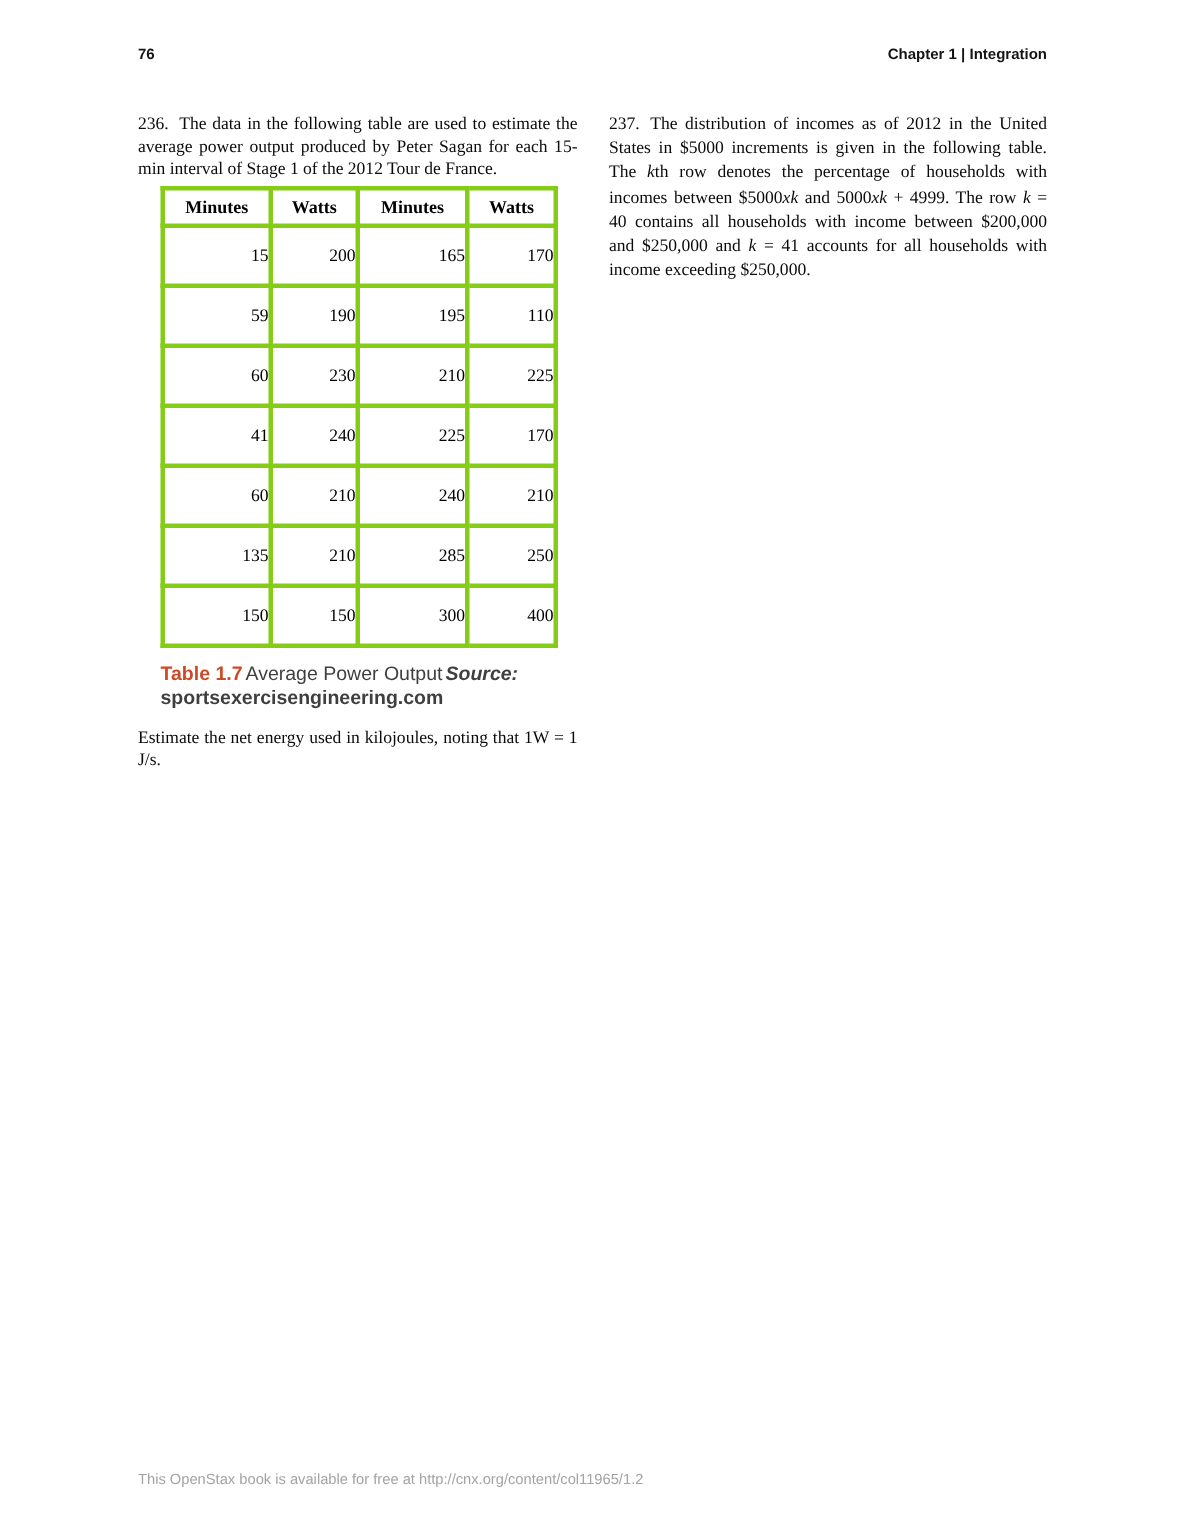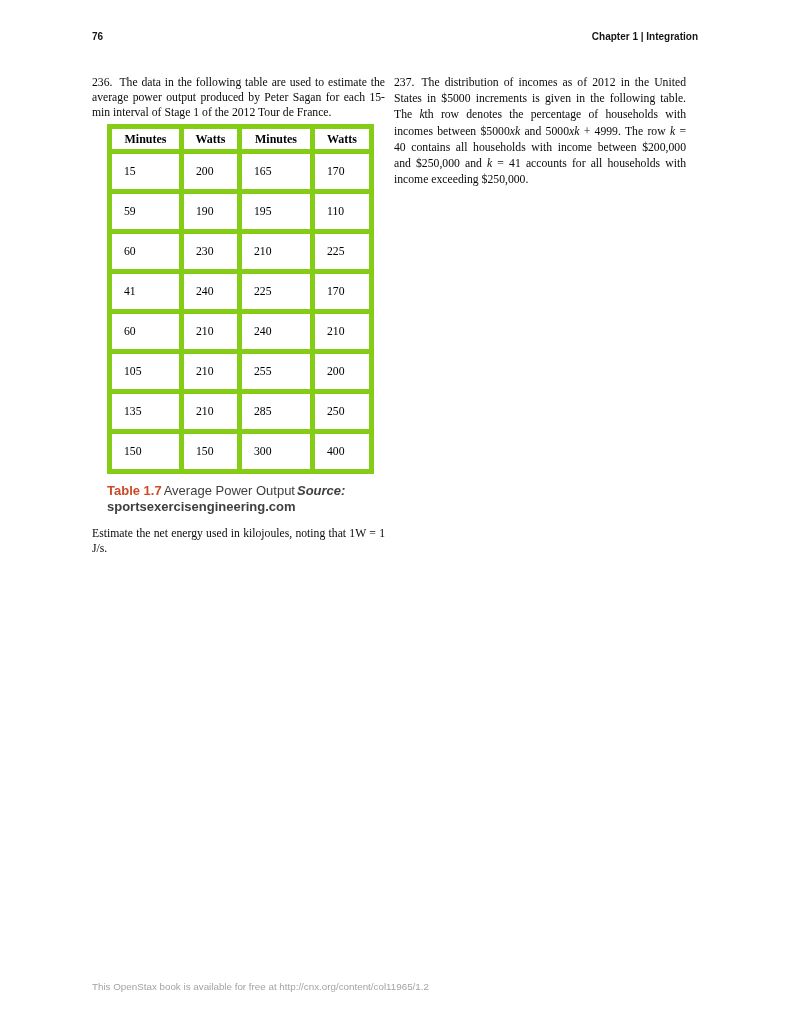--- a/index.html
+++ b/index.html
@@ -10,44 +10,44 @@
     font-family: "Liberation Serif", serif; overflow: hidden;
   }
   .page-header {
     position: absolute; top: 31px; left: 92px; width: 606px;
     display: flex; justify-content: space-between; align-items: baseline;
     font-family: "Liberation Sans", sans-serif;
     font-size: 10px; font-weight: 700; color: #151515;
   }
   .content {
     position: absolute; top: 75px; left: 92px; width: 606px;
-    display: flex; gap: 9px;
+    display: flex; gap: 21px;
   }
   .col-left  { width: 293px; }
   .col-right { width: 292px; }
   .body-text {
     font-size: 11.7px; line-height: 15px; text-align: justify; color: #0a0a0a;
   }
   .col-right .body-text { line-height: 16.2px; }
   .prob-num { margin-right: 7px; }
   .it { font-style: italic; }
 
   .data-table {
     border-collapse: collapse; table-layout: fixed;
     margin: 4px 0 0 15px; border: 2px solid #000;
   }
-  .data-table th, .data-table td { border: 5px solid #84cc16; background: #fff; }
+  .data-table th, .data-table td { border: 3px solid #84cc16; background: #fff; }
   .data-table th {
     font-size: 12px; font-weight: 700; text-align: center;
     height: 25px; vertical-align: middle;
     font-family: "Liberation Serif", serif;
   }
   .data-table td {
     font-size: 11.7px; height: 40px; vertical-align: middle;
-    padding-left: 12px; text-align: left;
+    padding-left: 12px; text-align: right;
   }
 
   .caption {
     margin: 9px 0 0 15px; width: 262px;
     font-family: "Liberation Sans", sans-serif;
     font-size: 13px; line-height: 15.5px; color: #3f3f3f;
   }
   .caption-label { color: var(--caption-label, #cd4a28); font-weight: 700; }
   .caption-title { margin: 0 2px; }
   .caption-source-label { font-weight: 700; font-style: italic; }
@@ -117,26 +117,20 @@
               <td>225</td>
               <td>170</td>
             </tr>
           <tr>
               <td>60</td>
               <td>210</td>
               <td>240</td>
               <td>210</td>
             </tr>
           <tr>
-              <td>105</td>
-              <td>210</td>
-              <td>255</td>
-              <td>200</td>
-            </tr>
-          <tr>
               <td>135</td>
               <td>210</td>
               <td>285</td>
               <td>250</td>
             </tr>
           <tr>
               <td>150</td>
               <td>150</td>
               <td>300</td>
               <td>400</td>

